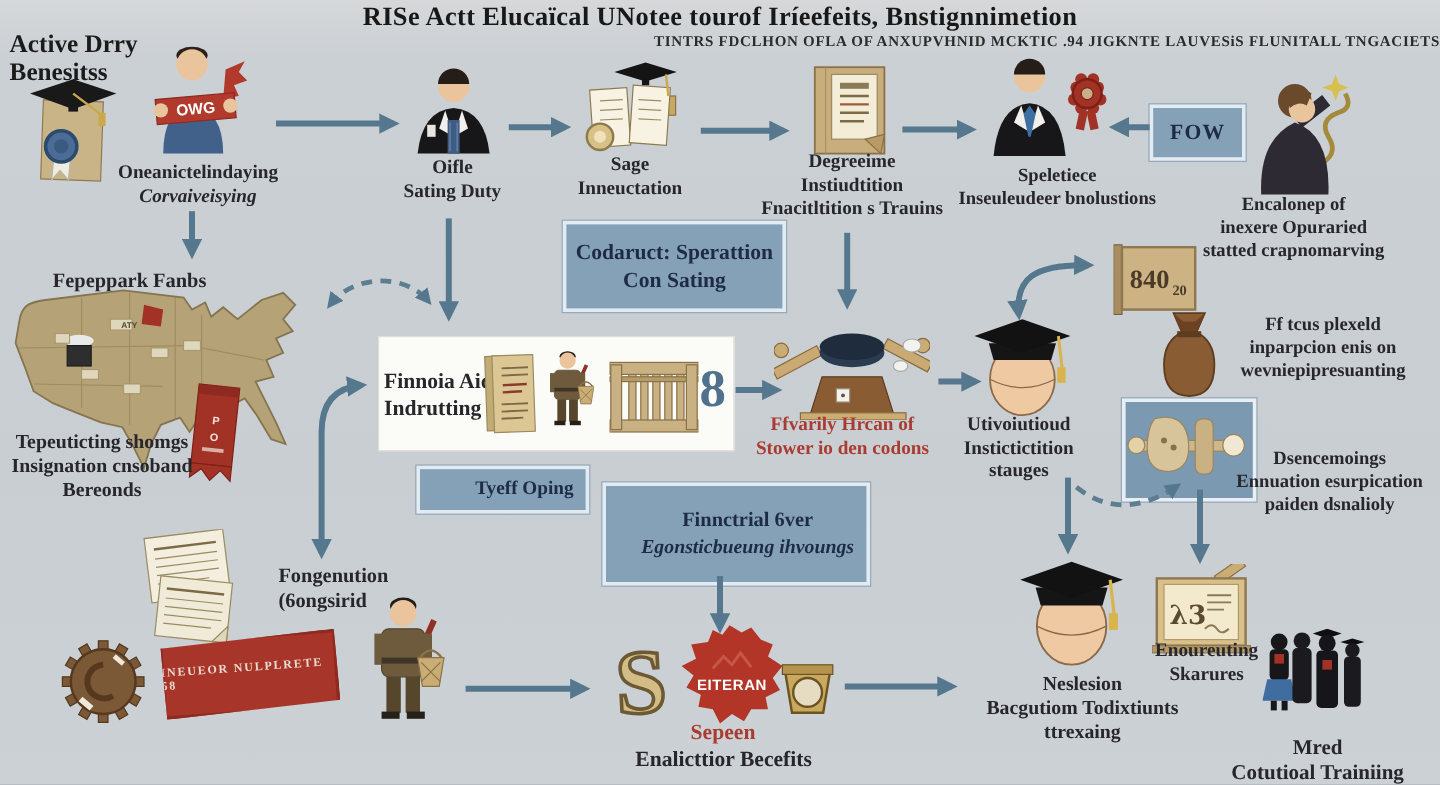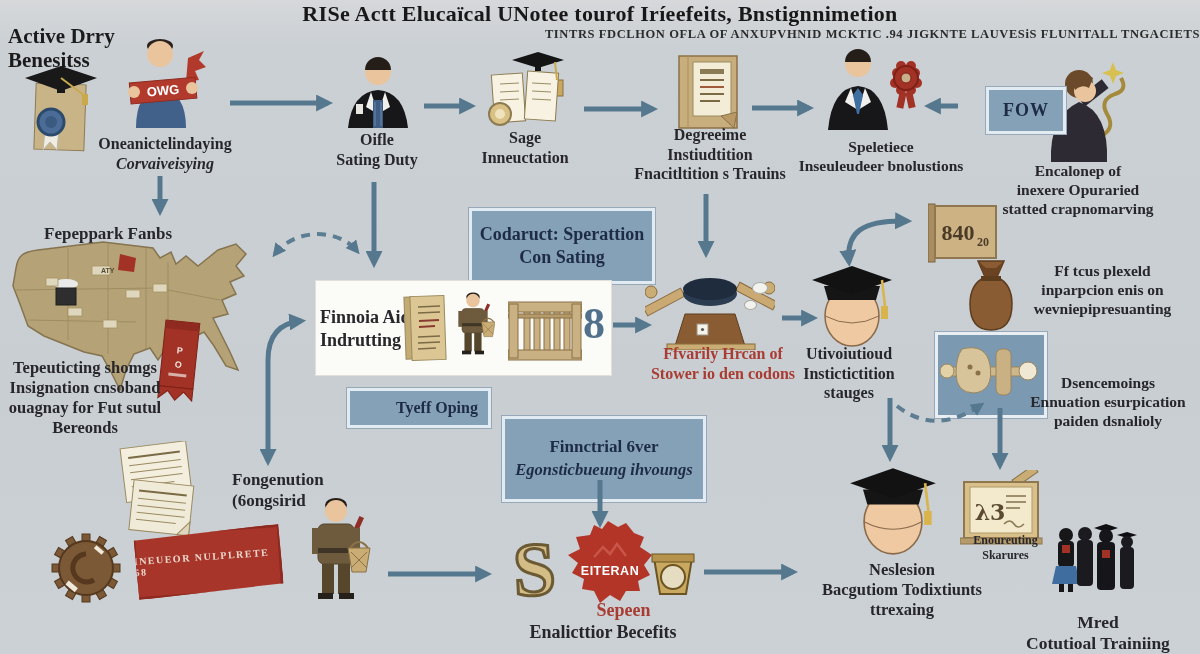--- a/index.html
+++ b/index.html
@@ -2,21 +2,21 @@
 <html><head>
 <meta charset="utf-8">
 <style>
   html,body{margin:0;padding:0;background:#9aa0a6;}
   #canvas{position:relative;width:1200px;height:654px;overflow:hidden;
     background:linear-gradient(#d6d8da, #cbd0d4 7%, #c9ced2 60%, #ccd1d5);
     font-family:"Liberation Serif","DejaVu Serif",serif;}
   .abs{position:absolute;}
   .lbl{position:absolute;font-weight:700;color:#27272b;text-align:center;line-height:1.22;font-size:16px;}
   .lbl .it{font-style:italic;}
-  .lbl.red{color:#a93c32;padding-left:21px;}
+  .lbl.red{color:#a93c32;}
   .box-blue{position:absolute;background:#85a1b8;border:3px solid #e2ebf1;box-shadow:0 0 0 1px #97a9b8;
     color:#1d2c44;font-weight:700;display:flex;flex-direction:column;justify-content:center;text-align:center;}
   .title{position:absolute;left:0;right:0;top:1px;text-align:center;font-size:22px;font-weight:700;color:#181818;letter-spacing:.3px;}
   .subtitle{position:absolute;left:0;right:0;top:27px;text-align:right;font-size:12.5px;font-weight:600;color:#2b2b2b;letter-spacing:.6px;}
   .heading{position:absolute;left:8px;top:24px;font-size:21px;font-weight:700;color:#1b1b1b;line-height:1.15;}
   #arrows{position:absolute;left:0;top:0;z-index:5;pointer-events:none;}
   .dot{position:absolute;background:#f2f2ee;border:1px solid #a9a9a4;border-radius:50%;}
   .dollar{position:absolute;font-weight:700;color:#d4bc86;-webkit-text-stroke:3px #6b5a33;
     font-size:76px;line-height:1;transform:rotate(-3deg);}
   .banner-red{position:absolute;background:#a8352a;color:#ead9cd;display:flex;align-items:center;justify-content:center;
@@ -149,21 +149,21 @@
   </div>
   <div class="lbl" style="left:622px;top:125px;width:176px;">
     <div>Degreeime</div>
     <div>Instiudtition</div>
     <div>Fnacitltition s Trauins</div>
   </div>
   <div class="lbl" style="left:783px;top:138px;width:196px;font-size:15.5px;">
     <div>Speletiece</div>
     <div>Inseuleudeer bnolustions</div>
   </div>
-  <div class="box-blue" style="left:958px;top:87px;width:74px;height:41px;font-size:18px;letter-spacing:1px;margin-left:28px;">
+  <div class="box-blue" style="left:958px;top:87px;width:74px;height:41px;font-size:18px;letter-spacing:1px;">
     <div>FOW</div>
   </div>
   <div class="lbl" style="left:987px;top:162px;width:182px;font-size:15.5px;">
     <div>Encalonep of</div>
     <div>inexere Opuraried</div>
     <div>statted crapnomarving</div>
   </div>
 
   <div class="lbl" style="left:28px;top:224px;width:160px;font-size:17px;">
     <div>Fepeppark Fanbs</div>
@@ -196,32 +196,31 @@
       <rect x="0" y="0" width="34" height="8" fill="#8e2a20"></rect>
       <polygon points="0,66 34,66 34,78 25,70 17,79 9,70 0,78" fill="#a33226" stroke="#7e2016"></polygon>
       <text x="17" y="32" text-anchor="middle" font-size="9" font-weight="bold" fill="#f0e4da" font-family="Liberation Sans, sans-serif">P</text>
       <text x="17" y="46" text-anchor="middle" font-size="9" font-weight="bold" fill="#f0e4da" font-family="Liberation Sans, sans-serif">O</text>
       <rect x="8" y="52" width="18" height="3" fill="#e3cfc8" opacity="0.8"></rect>
     </g>
   </svg>
   <div class="lbl" style="left:0px;top:358px;width:170px;font-size:16.5px;">
     <div>Tepeuticting shomgs</div>
     <div>Insignation cnsoband</div>
-    <div>ouagnay for Fut sutul</div>
     <div>Bereonds</div>
   </div>
 
-  <div class="box-blue" style="left:469px;top:184px;width:180px;height:70px;font-size:18px;line-height:1.3;margin-top:24px;">
+  <div class="box-blue" style="left:469px;top:184px;width:180px;height:70px;font-size:18px;line-height:1.3;">
     <div>Codaruct: Sperattion</div>
     <div>Con Sating</div>
   </div>
   <div class="box-blue" style="left:347px;top:388px;width:102px;height:34px;font-size:16px;padding-left:36px;">
     <div>Tyeff Oping</div>
   </div>
-  <div class="box-blue" style="left:502px;top:416px;width:198px;height:80px;font-size:17px;line-height:1.35;">
+  <div class="box-blue" style="left:502px;top:402px;width:198px;height:80px;font-size:17px;line-height:1.35;padding-left:19px;">
     <div>Finnctrial 6ver</div>
     <div class="it" style="font-style:italic;font-size:16.5px;">Egonsticbueung ihvoungs</div>
   </div>
 
   <div class="white-panel" style="left:315px;top:280px;width:295px;height:94px;"></div>
   <div class="lbl" style="left:320px;top:306px;width:100px;font-size:18px;text-align:left;line-height:1.25;">
     <div>Finnoia Aid</div>
     <div>Indrutting</div>
   </div>
   <svg class="abs" style="left:401px;top:291px;" width="48" height="76" viewBox="0 0 48 76">
@@ -444,21 +443,21 @@
     <rect x="52" y="2" width="26" height="8" fill="#c9ad74" stroke="#8a7147" transform="rotate(-35 65 6)"></rect>
     <rect x="4" y="12" width="74" height="56" fill="#d9c08b" stroke="#8f7750" stroke-width="2"></rect>
     <rect x="10" y="17" width="62" height="46" fill="#f3e9cc" stroke="#b09a68"></rect>
     <text x="30" y="50" text-anchor="middle" font-size="22" font-weight="bold" fill="#5a4a2e" font-family="DejaVu Serif, serif">λ3</text>
     <line x1="46" y1="26" x2="66" y2="26" stroke="#8a7a55" stroke-width="1.6"></line>
     <line x1="46" y1="32" x2="66" y2="32" stroke="#8a7a55" stroke-width="1.6"></line>
     <line x1="46" y1="38" x2="60" y2="38" stroke="#8a7a55" stroke-width="1.6"></line>
     <path d="M44,54 q6,-6 10,0 q4,6 10,0" fill="none" stroke="#8a7a55" stroke-width="1.6"></path>
     <rect x="0" y="68" width="82" height="6" fill="#b59a6a" stroke="#8f7750"></rect>
   </svg>
-  <div class="lbl" style="left:948px;top:533px;width:115px;font-size:12px;">
+  <div class="lbl" style="left:948px;top:533px;width:115px;font-size:16px;">
     <div>Enoureuting</div>
     <div>Skarures</div>
   </div>
   <svg class="abs" style="left:1052px;top:524px;" width="88" height="72" viewBox="0 0 88 72">
     <circle cx="14" cy="11" r="7" fill="#17171a"></circle>
     <rect x="6" y="17" width="16" height="26" rx="4" fill="#17171a"></rect>
     <rect x="10" y="21" width="8" height="8" fill="#a33226"></rect>
     <polygon points="4,42 24,42 28,60 0,60" fill="#3f6da0"></polygon>
     <rect x="7" y="60" width="5" height="8" fill="#17171a"></rect>
       <rect x="16" y="60" width="5" height="8" fill="#17171a"></rect>

